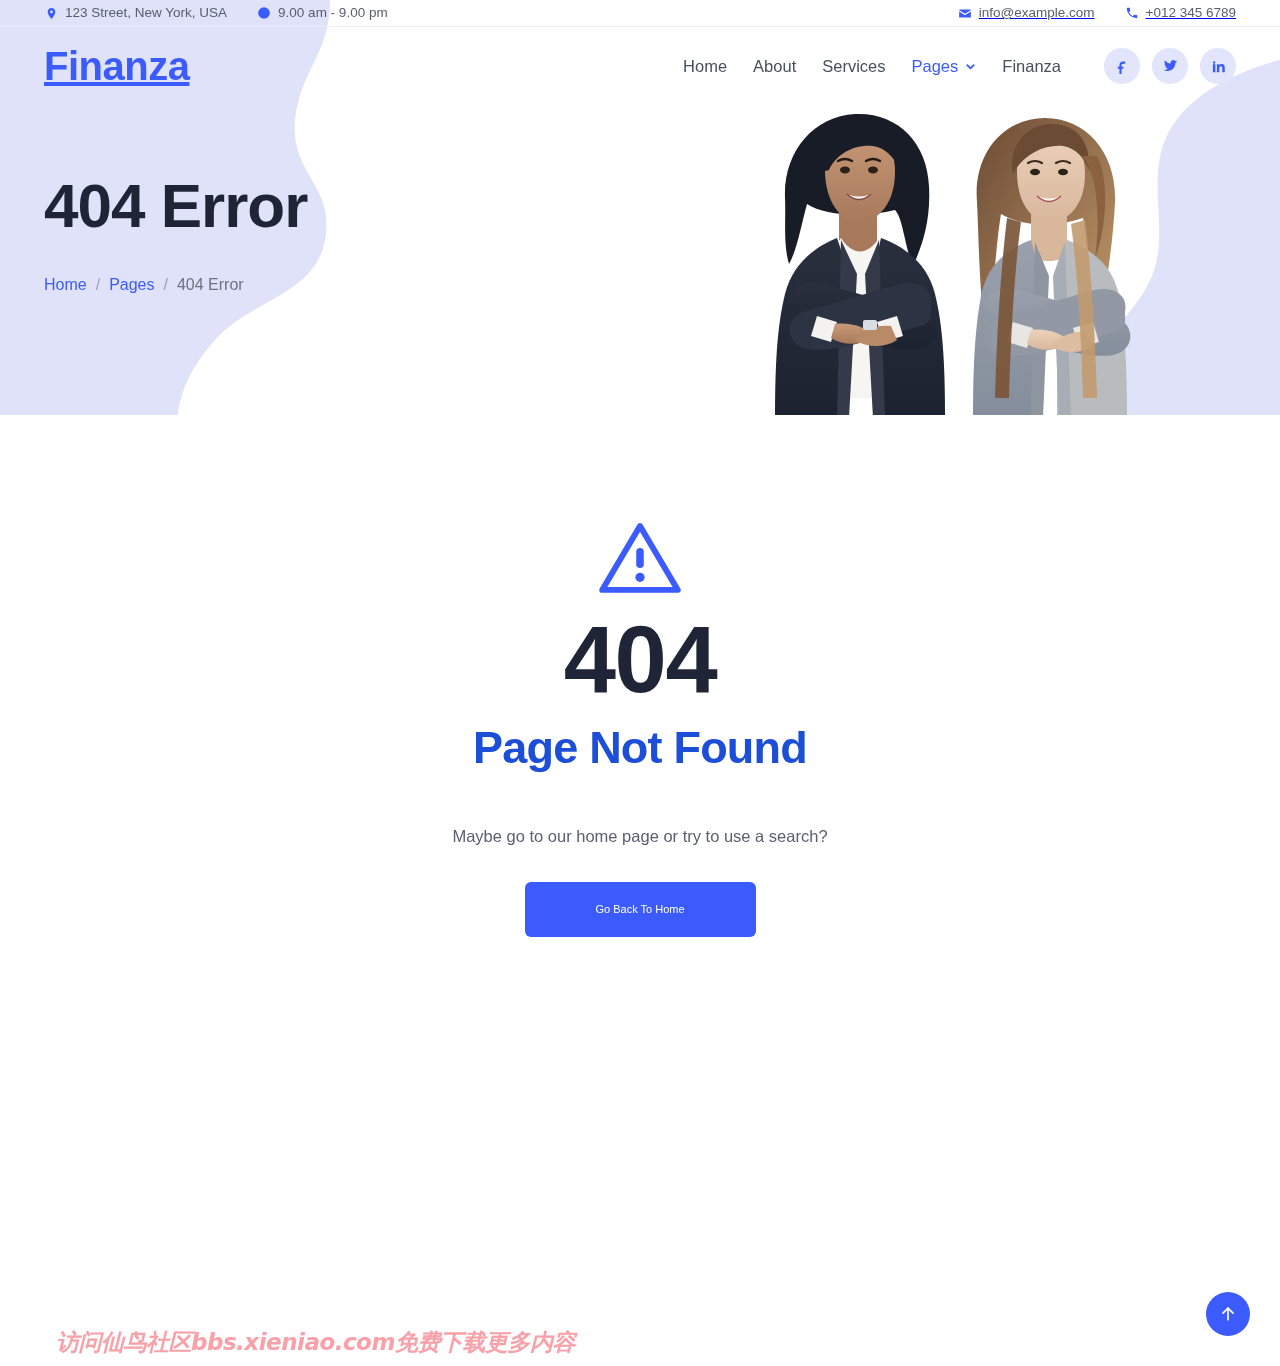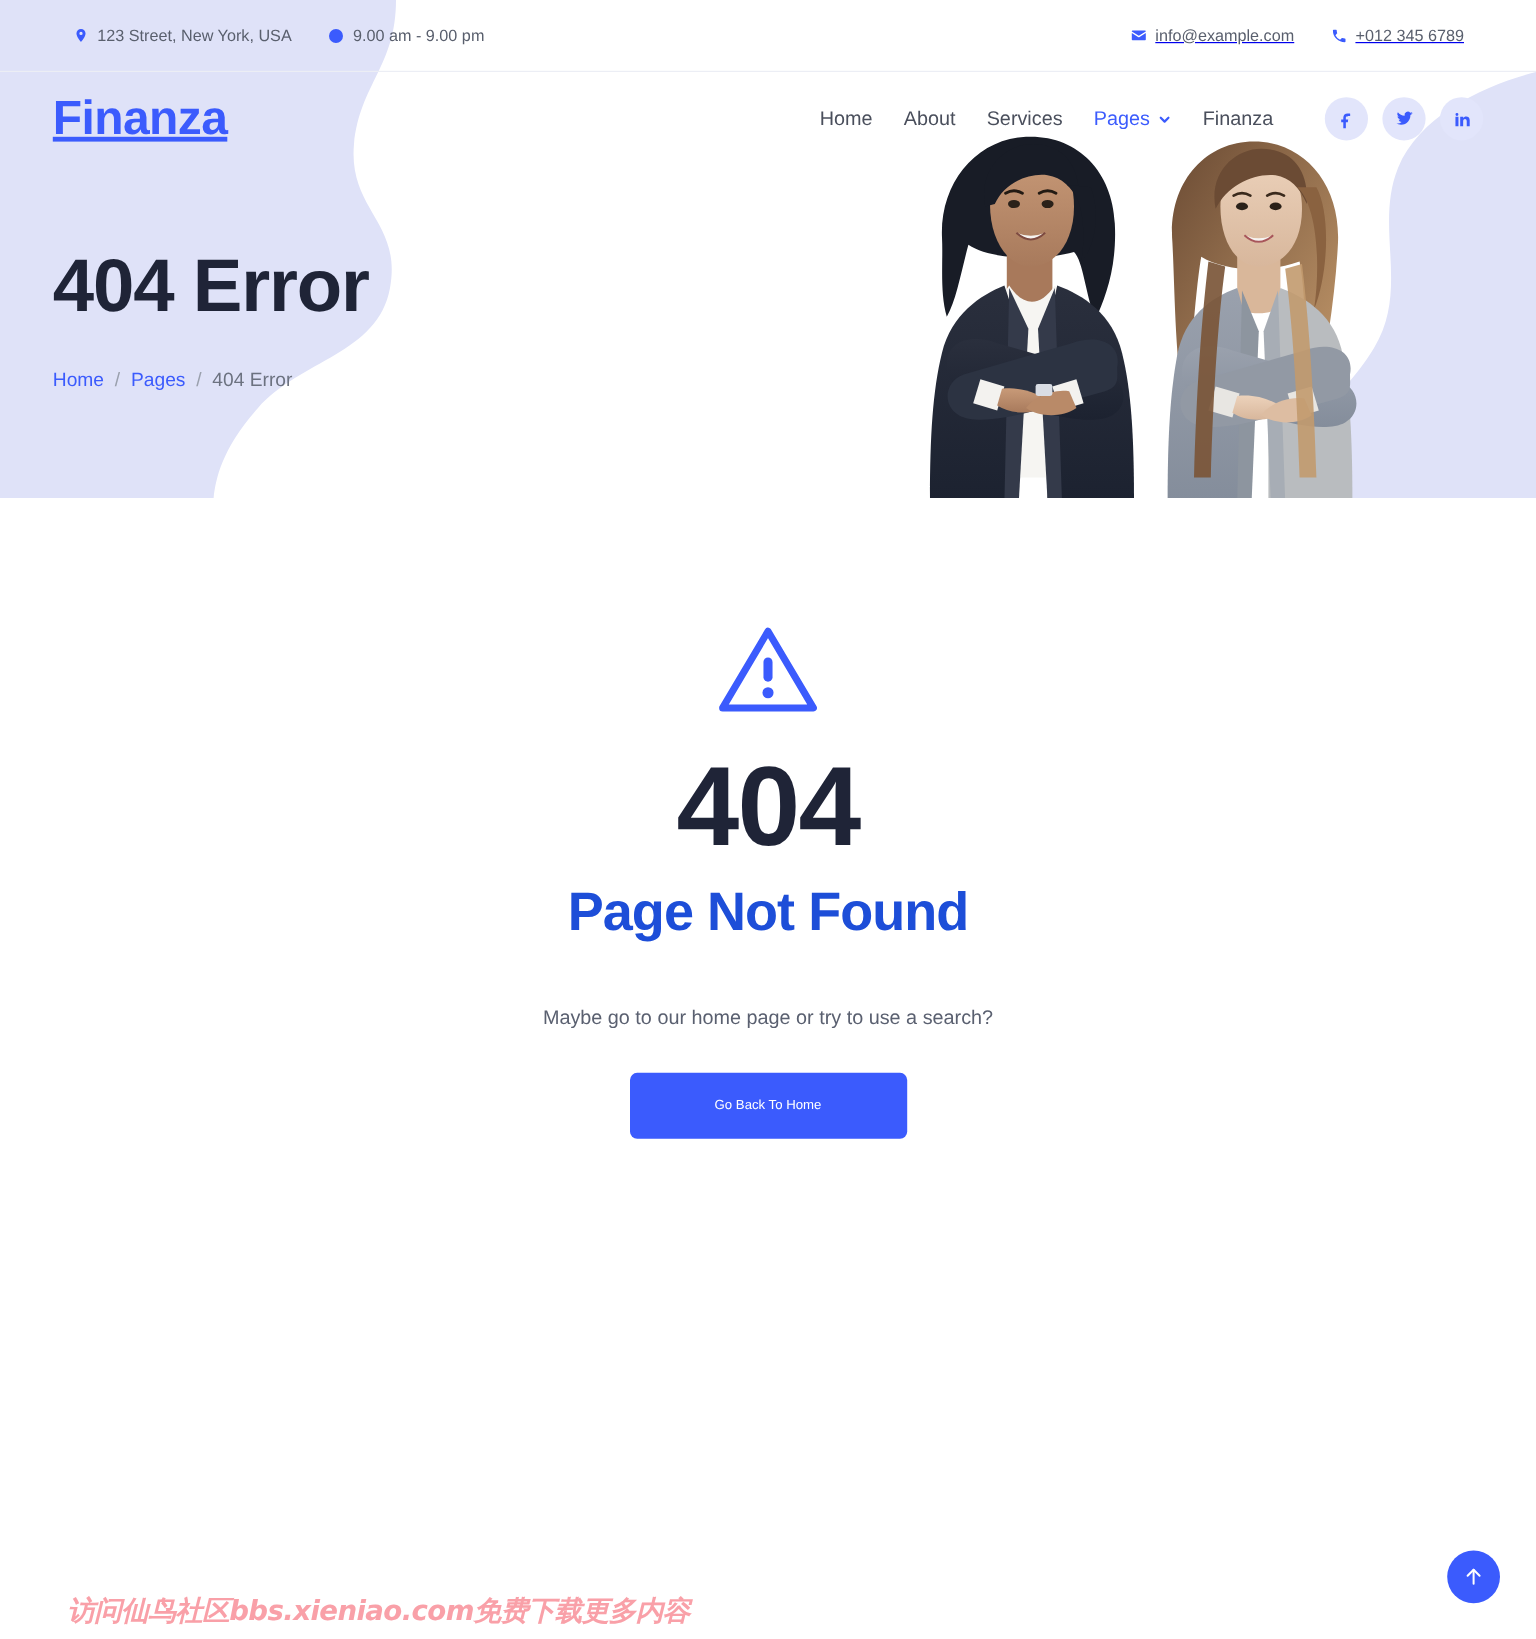--- a/index.html
+++ b/index.html
@@ -46,24 +46,24 @@
     width: 340px;
     height: 415px;
     z-index: 0;
     pointer-events: none;
   }
 
   
   .topbar {
     position: relative;
     z-index: 3;
-    height: 60px;
+    height: 27px;
     display: flex;
     align-items: center;
-    padding: 0 60px;
+    padding: 0 44px;
     border-bottom: 1px solid #eceef5;
     font-size: 13.5px;
     color: #5a5f6e;
   }
   .topbar-left { display: flex; align-items: center; gap: 30px; }
   .topbar-right { display: flex; align-items: center; gap: 30px; margin-left: auto; justify-content: center; }
   .tb-item { display: flex; align-items: center; gap: 7px; white-space: nowrap; }
   .tb-icon { display: inline-flex; width: 14px; height: 14px; align-items: center; justify-content: center; color: #3b5bfd; flex: 0 0 auto;}
   .tb-icon svg { display:block; }
   .tb-text { color: #595f6d; font-size: 13.5px; line-height: 1; }
@@ -151,21 +151,21 @@
   .main404 {
     position: relative;
     z-index: 1;
     padding-top: 105px;
     text-align: center;
   }
   .warn-icon { display: flex; justify-content: center; }
   .warn-icon svg { display:block; }
 
   .big404 {
-    margin-top: 29px;
+    margin-top: 17px;
     font-size: 94px;
     font-weight: 800;
     color: #1f2437;
     letter-spacing: -1.5px;
     line-height: 1;
   }
   .notfound {
     margin-top: 16px;
     font-size: 45px;
     font-weight: 800;

